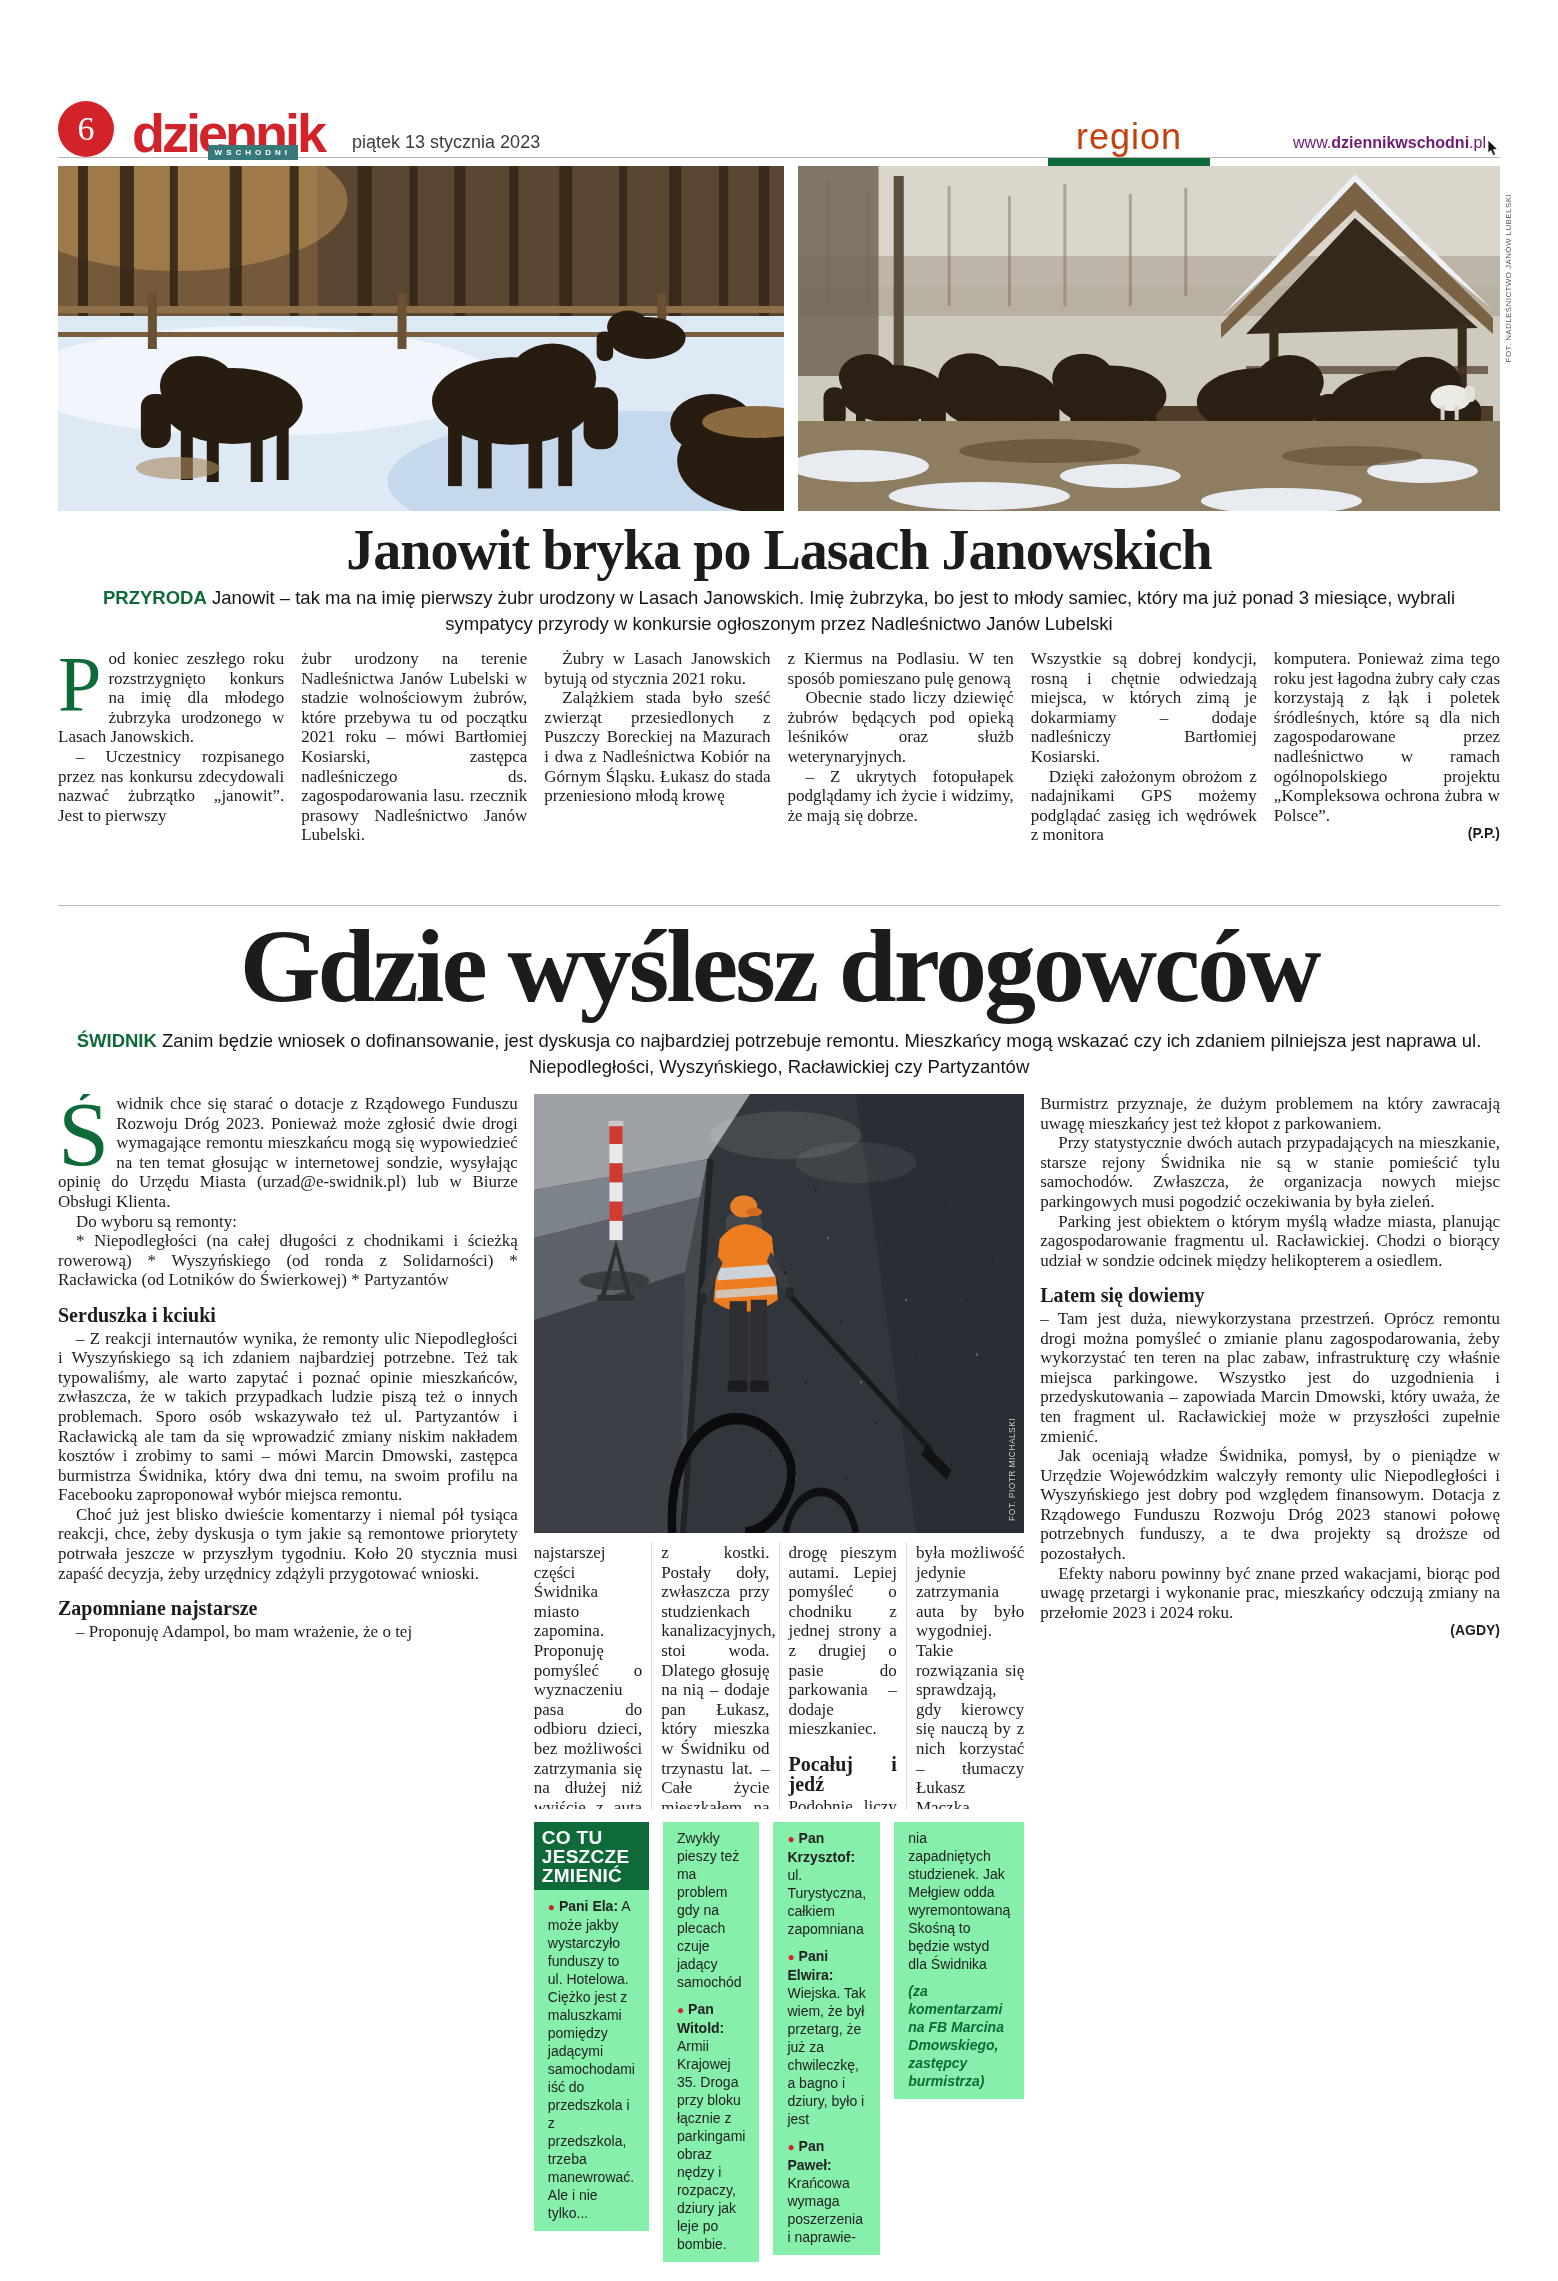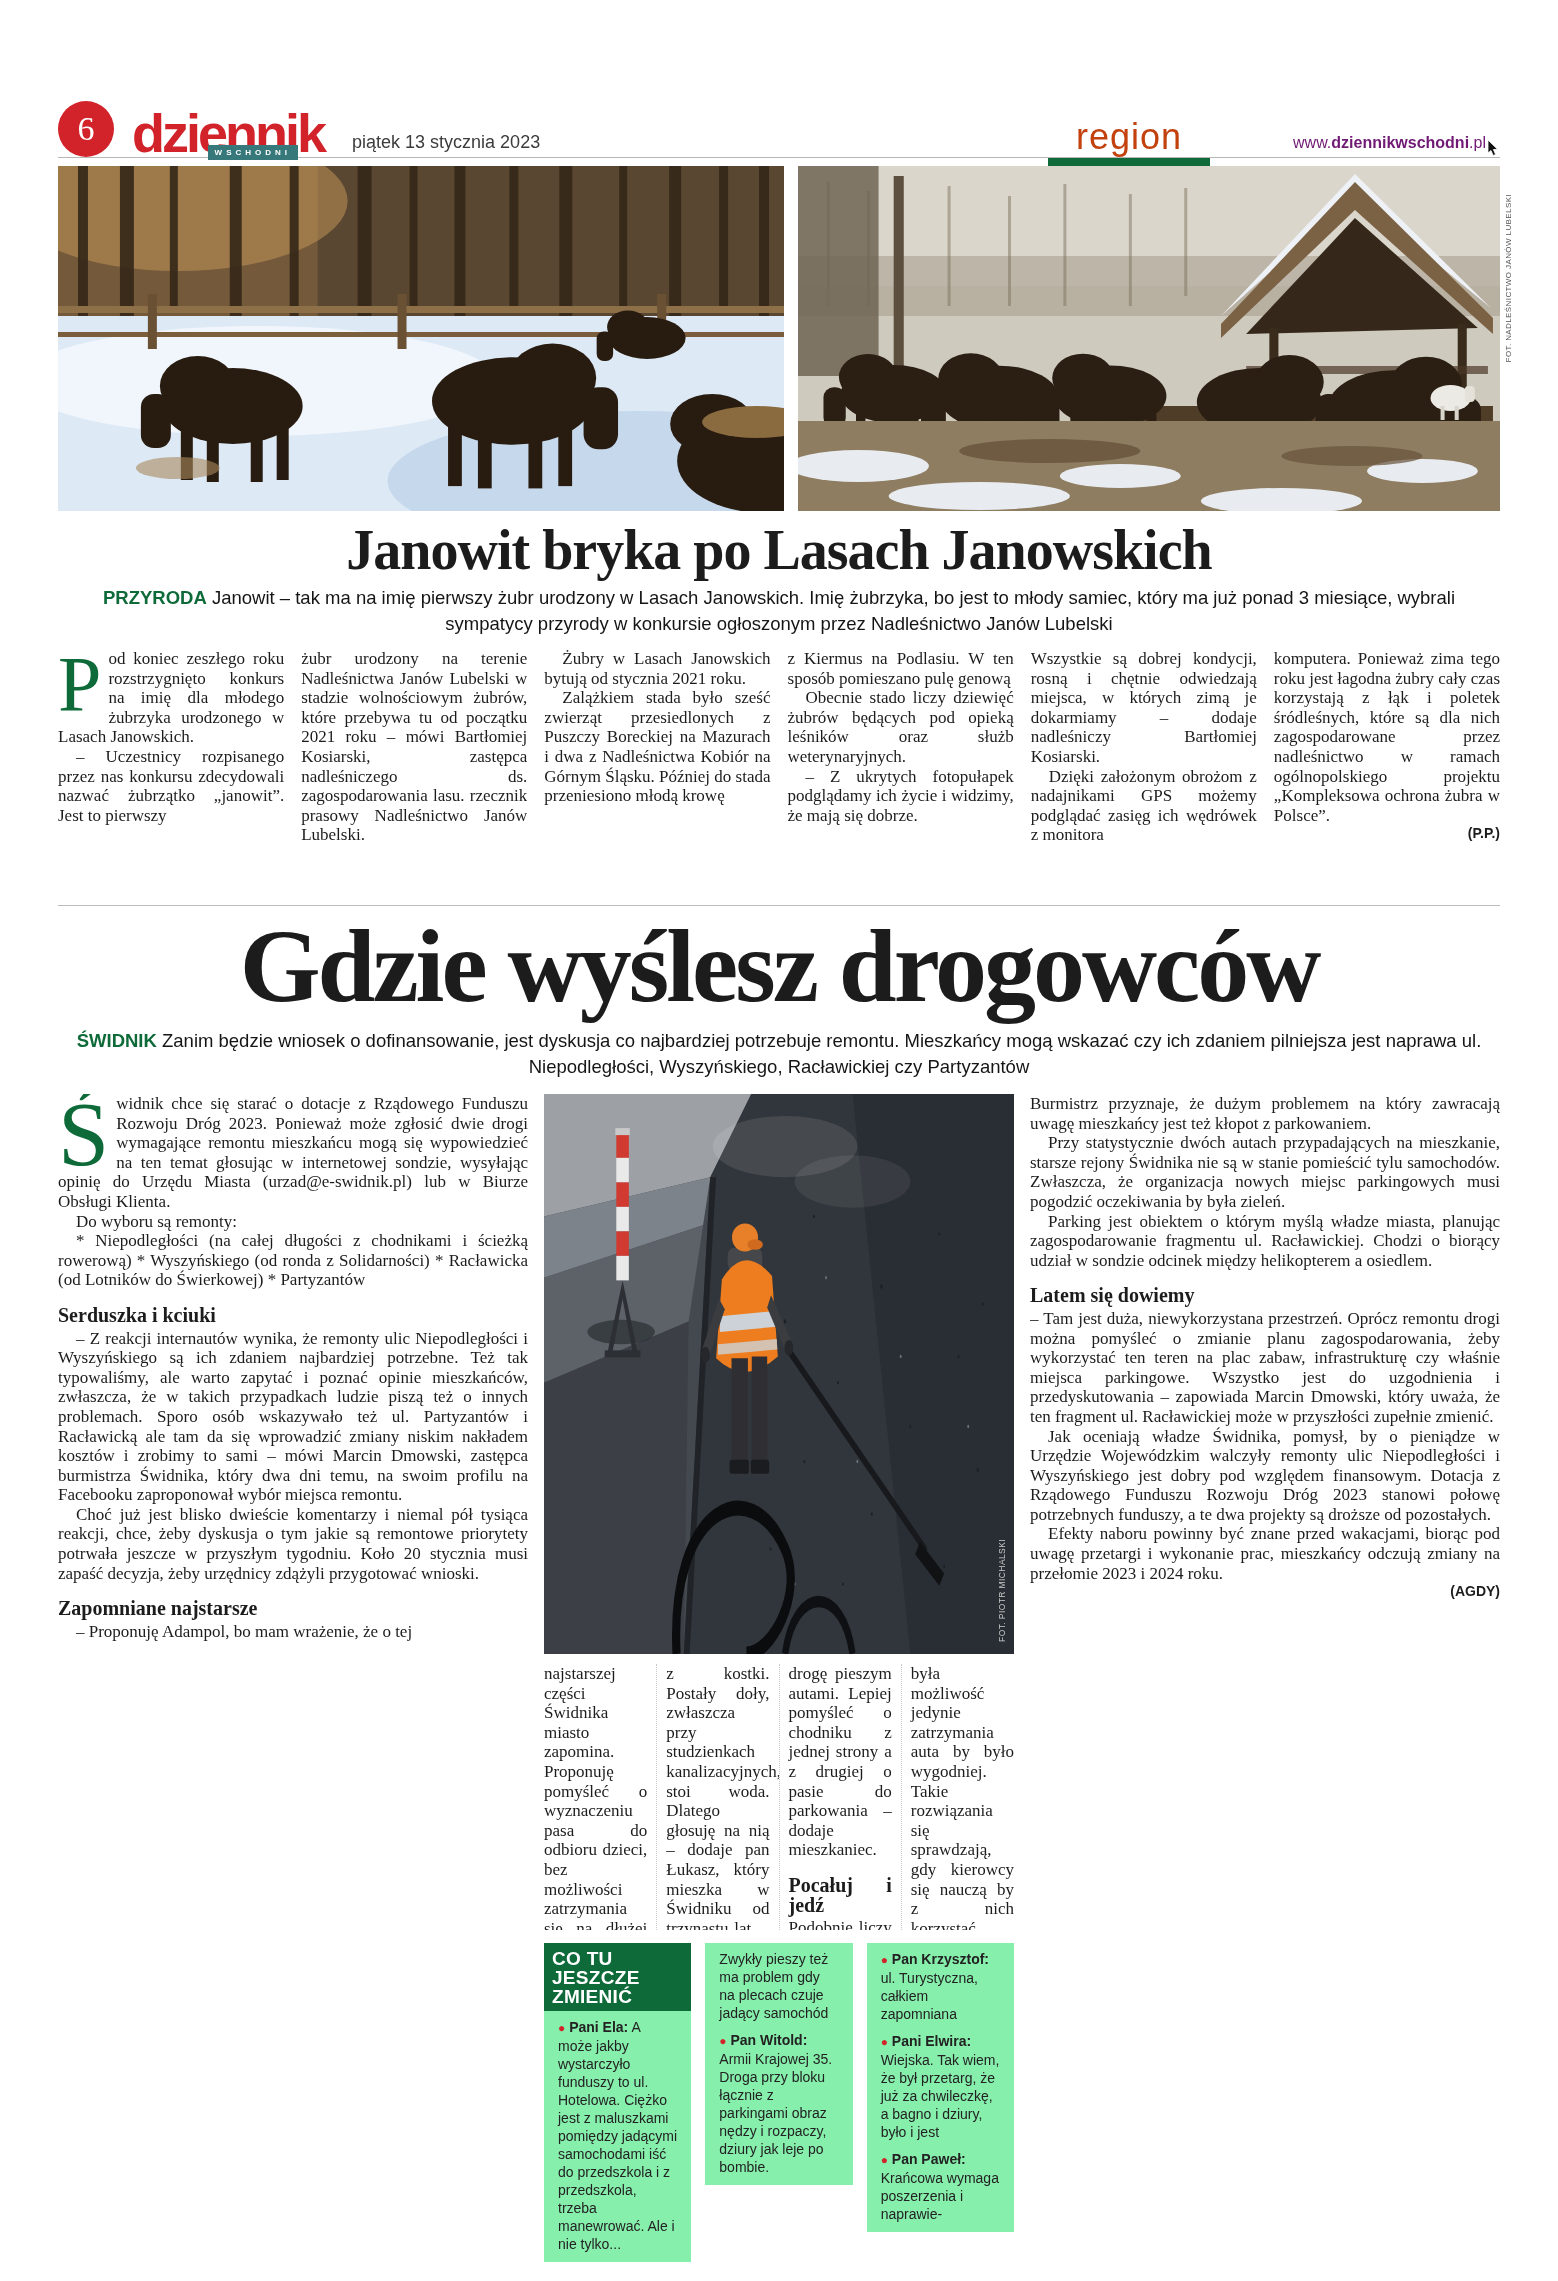--- a/index.html
+++ b/index.html
@@ -283,21 +283,21 @@
     <div class="art1">
       <div class="ncol">
         <p class="flush"><span class="dropcap">P</span><span>od koniec zeszłego roku rozstrzygnięto konkurs na imię dla młodego żubrzyka urodzonego w Lasach Janowskich.</span></p>
         <p>– Uczestnicy rozpisanego przez nas konkursu zdecydowali nazwać żubrzątko „janowit”. Jest to pierwszy</p>
       </div>
       <div class="ncol">
         <p class="flush">żubr urodzony na terenie Nadleśnictwa Janów Lubelski w stadzie wolnościowym żubrów, które przebywa tu od początku 2021 roku – mówi Bartłomiej Kosiarski, zastępca nadleśniczego ds. zagospodarowania lasu. rzecznik prasowy Nadleśnictwo Janów Lubelski.</p>
       </div>
       <div class="ncol">
         <p>Żubry w Lasach Janowskich bytują od stycznia 2021 roku.</p>
-        <p>Zalążkiem stada było sześć zwierząt przesiedlonych z Puszczy Boreckiej na Mazurach i dwa z Nadleśnictwa Kobiór na Górnym Śląsku. Później do stada przeniesiono młodą krowę</p>
+        <p>Zalążkiem stada było sześć zwierząt przesiedlonych z Puszczy Boreckiej na Mazurach i dwa z Nadleśnictwa Kobiór na Górnym Śląsku. Łukasz do stada przeniesiono młodą krowę</p>
       </div>
       <div class="ncol">
         <p class="flush">z Kiermus na Podlasiu. W ten sposób pomieszano pulę genową</p>
         <p>Obecnie stado liczy dziewięć żubrów będących pod opieką leśników oraz służb weterynaryjnych.</p>
         <p>– Z ukrytych fotopułapek podglądamy ich życie i widzimy, że mają się dobrze.</p>
       </div>
       <div class="ncol">
         <p class="flush">Wszystkie są dobrej kondycji, rosną i chętnie odwiedzają miejsca, w których zimą je dokarmiamy – dodaje nadleśniczy Bartłomiej Kosiarski.</p>
         <p>Dzięki założonym obrożom z nadajnikami GPS możemy podglądać zasięg ich wędrówek z monitora</p>
       </div>
@@ -433,20 +433,26 @@
               <p><span class="dot">●</span> <span class="bn">Pan Witold:</span><span> Armii Krajowej 35. Droga przy bloku łącznie z parkingami obraz nędzy i rozpaczy, dziury jak leje po bombie.</span></p>
             </div>
           </div>
           <div class="box-col">
             <div class="panel">
               <p><span class="dot">●</span> <span class="bn">Pan Krzysztof:</span><span> ul. Turystyczna, całkiem zapomniana</span></p>
               <p><span class="dot">●</span> <span class="bn">Pani Elwira:</span><span> Wiejska. Tak wiem, że był przetarg, że już za chwileczkę, a bagno i dziury, było i jest</span></p>
               <p><span class="dot">●</span> <span class="bn">Pan Paweł:</span><span> Krańcowa wymaga poszerzenia i naprawie-</span></p>
             </div>
           </div>
+          <div class="box-col">
+            <div class="panel">
+              <p>nia zapadniętych studzienek. Jak Mełgiew odda wyremontowaną Skośną to będzie wstyd dla Świdnika</p>
+              <p class="credit-green">(za komentarzami na FB Marcina Dmowskiego, zastępcy burmistrza)</p>
+            </div>
+          </div>
         </div>
       </div>
 
       <div class="ncol rightcol">
         <p class="flush">Burmistrz przyznaje, że dużym problemem na który zawracają uwagę mieszkańcy jest też kłopot z parkowaniem.</p>
         <p>Przy statystycznie dwóch autach przypadających na mieszkanie, starsze rejony Świdnika nie są w stanie pomieścić tylu samochodów. Zwłaszcza, że organizacja nowych miejsc parkingowych musi pogodzić oczekiwania by była zieleń.</p>
         <p>Parking jest obiektem o którym myślą władze miasta, planując zagospodarowanie fragmentu ul. Racławickiej. Chodzi o biorący udział w sondzie odcinek między helikopterem a osiedlem.</p>
         <h3 class="subhead">Latem się dowiemy</h3>
         <p class="flush">– Tam jest duża, niewykorzystana przestrzeń. Oprócz remontu drogi można pomyśleć o zmianie planu zagospodarowania, żeby wykorzystać ten teren na plac zabaw, infrastrukturę czy właśnie miejsca parkingowe. Wszystko jest do uzgodnienia i przedyskutowania – zapowiada Marcin Dmowski, który uważa, że ten fragment ul. Racławickiej może w przyszłości zupełnie zmienić.</p>
         <p>Jak oceniają władze Świdnika, pomysł, by o pieniądze w Urzędzie Wojewódzkim walczyły remonty ulic Niepodległości i Wyszyńskiego jest dobry pod względem finansowym. Dotacja z Rządowego Funduszu Rozwoju Dróg 2023 stanowi połowę potrzebnych funduszy, a te dwa projekty są droższe od pozostałych.</p>

